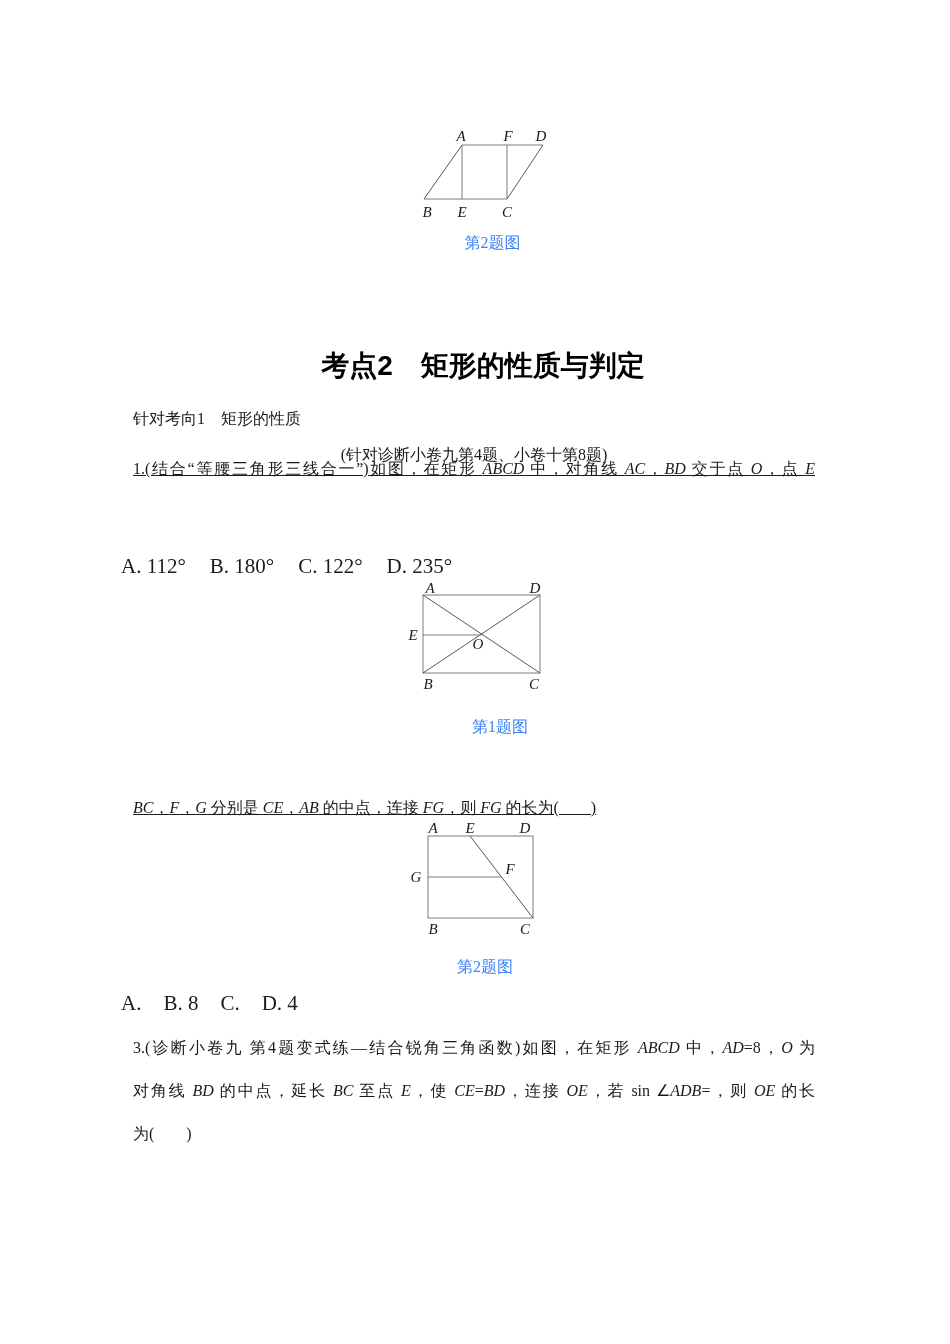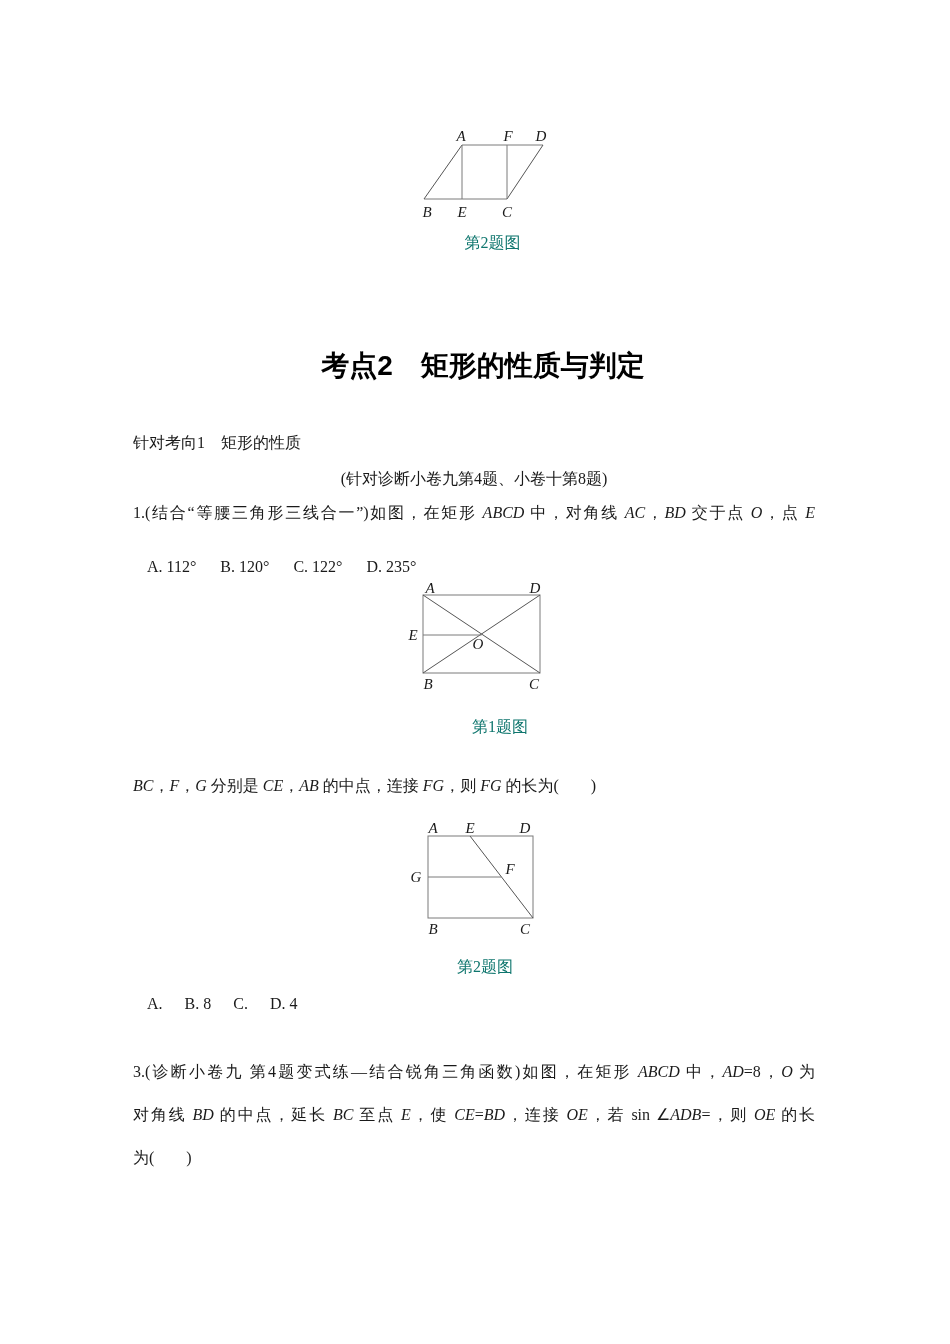--- a/index.html
+++ b/index.html
@@ -10,40 +10,39 @@
     font-family:"Liberation Serif", serif;
     color:#1a1a1a;
     overflow:hidden;
   }
   .textline{
     position:absolute;
     left:133px;width:682px;
     font-size:16px;line-height:23px;
     color:#1a1a1a;
     white-space:normal;
-    margin-top:24px;
   }
   .just{ text-align:justify; text-align-last:justify; }
   .textline i{ font-style:italic; }
   .heading{
     position:absolute;top:350px;left:0;width:950px;
     text-align:center;
     font-family:"Liberation Sans", sans-serif;
     font-weight:bold;font-size:28px;line-height:32px;
     color:#000000;
     margin-left:8px;
   }
   .note-center{ text-align-last:center; }
   .fig{ position:absolute; }
   .fig-caption{
     position:absolute;
     font-size:16px;line-height:22px;
-    text-align:center;color:#0f766e;
+    text-align:center;color:#3b82f6;
   }
-  .opts{ position:absolute;left:147px;display:flex; font-size:16px;line-height:23px; }
+  .opts{ position:absolute;left:121px;display:flex; font-size:21px;line-height:23px; }
   .opts-q1{ gap:24px; }
   .opts-q2{ gap:22px; }
   svg line, svg path{ stroke:#7a7a7a; stroke-width:1; fill:none; }
   svg .dark{ stroke:#555555; }
   svg text{
     font-family:"Liberation Serif", serif;
     font-style:italic; font-size:15px; fill:#1a1a1a;
     text-anchor:middle;
   }
 </style>
@@ -69,25 +68,25 @@
     <text x="102" y="96">C</text>
   </svg>
   <div class="fig-caption" style="left:405px;top:232px;width:175px;">第2题图</div>
 
   <div class="heading">考点2　矩形的性质与判定</div>
 
   <div class="textline" style="top:407px;">针对考向1　矩形的性质</div>
 
   <div class="textline note-center" style="top:443px;">(针对诊断小卷九第4题、小卷十第8题)</div>
 
-  <div class="textline just" style="top:477px;">1.(结合“等腰三角形三线合一”)如图，在矩形 <i>ABCD</i> 中，对角线 <i>AC</i>，<i>BD</i> 交于点 <i>O</i>，点 <i>E</i></div>
+  <div class="textline just" style="top:457px;text-decoration:underline;">1.(结合“等腰三角形三线合一”)如图，在矩形 <i>ABCD</i> 中，对角线 <i>AC</i>，<i>BD</i> 交于点 <i>O</i>，点 <i>E</i></div>
 
   <div class="opts opts-q1" style="top:555px;">
     <span>A. 112°</span>
-    <span>B. 120°</span>
+    <span>B. 180°</span>
     <span>C. 122°</span>
     <span>D. 235°</span>
   </div>
 
   <svg class="fig" style="left:398px;top:578px;" width="164" height="115" viewBox="0 0 164 115">
     <g>
       <rect x="25" y="17" width="117" height="78" style="stroke:#7a7a7a;fill:none;"></rect>
     </g>
     <g>
       <line class="dark" x1="25" y1="17" x2="142" y2="95"></line>
@@ -96,21 +95,21 @@
     </g>
     <text x="32" y="15">A</text>
     <text x="137" y="15">D</text>
     <text x="15" y="62">E</text>
     <text x="80" y="71">O</text>
     <text x="30" y="111">B</text>
     <text x="136" y="111">C</text>
   </svg>
   <div class="fig-caption" style="left:418px;top:716px;width:164px;">第1题图</div>
 
-  <div class="textline" style="top:750px;"><i>BC</i>，<i>F</i>，<i>G</i> 分别是 <i>CE</i>，<i>AB</i> 的中点，连接 <i>FG</i>，则 <i>FG</i> 的长为(　　)</div>
+  <div class="textline" style="top:796px;text-decoration:underline;"><i>BC</i>，<i>F</i>，<i>G</i> 分别是 <i>CE</i>，<i>AB</i> 的中点，连接 <i>FG</i>，则 <i>FG</i> 的长为(　　)</div>
 
   <svg class="fig" style="left:405px;top:818px;" width="160" height="122" viewBox="0 0 160 122">
     <g>
       <rect x="23" y="18" width="105" height="82" style="stroke:#7a7a7a;fill:none;"></rect>
     </g>
     <g>
       <line class="dark" x1="65" y1="18" x2="128" y2="100"></line>
       <line x1="23" y1="59" x2="96.5" y2="59"></line>
     </g>
     <text x="28" y="15">A</text>

